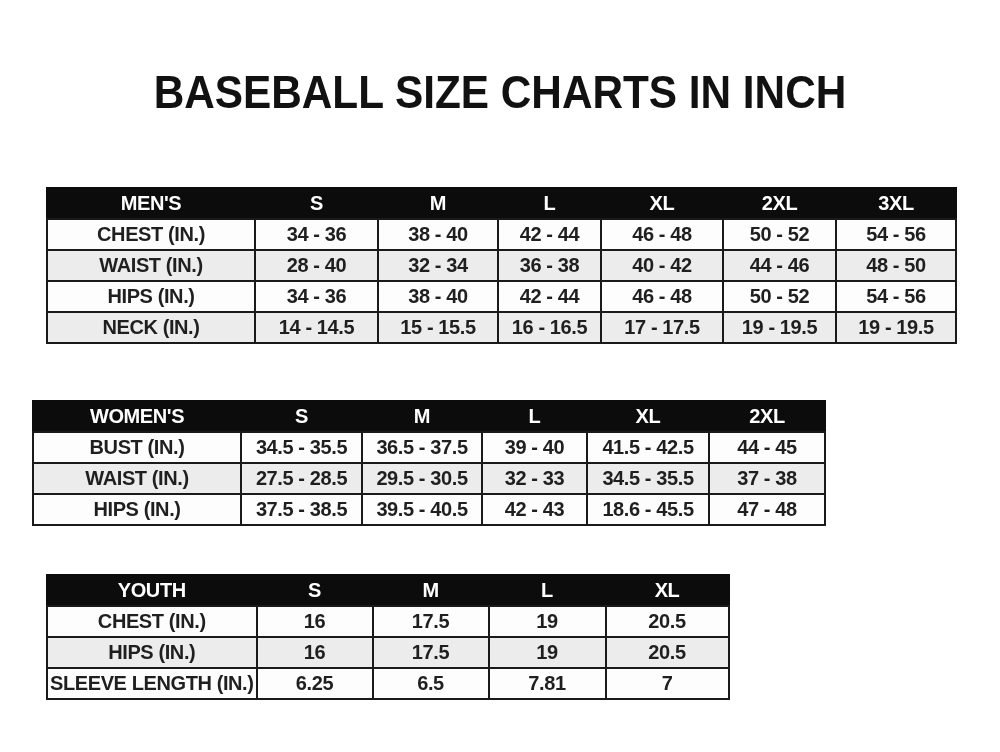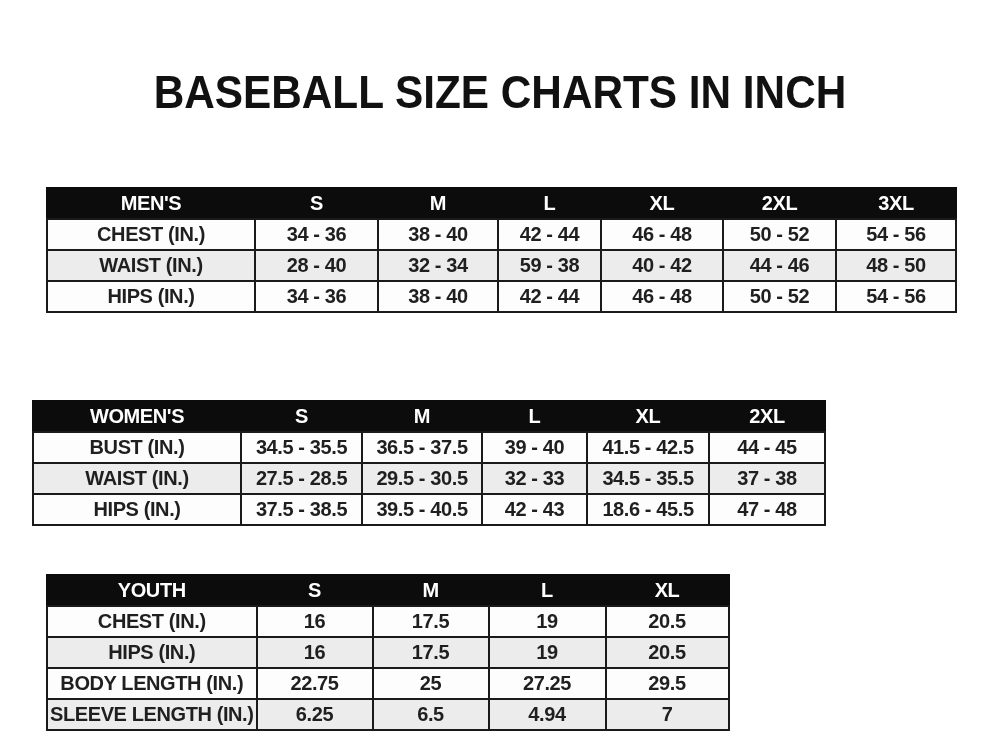--- a/index.html
+++ b/index.html
@@ -104,33 +104,42 @@
           <td>38 - 40</td>
           <td>42 - 44</td>
           <td>46 - 48</td>
           <td>50 - 52</td>
           <td>54 - 56</td>
         </tr>
         <tr>
           <th>WAIST (IN.)</th>
           <td>28 - 40</td>
           <td>32 - 34</td>
-          <td>59 - 38</td>
+          <td>36 - 38</td>
           <td>40 - 42</td>
           <td>44 - 46</td>
           <td>48 - 50</td>
         </tr>
         <tr>
           <th>HIPS (IN.)</th>
           <td>34 - 36</td>
           <td>38 - 40</td>
           <td>42 - 44</td>
           <td>46 - 48</td>
           <td>50 - 52</td>
           <td>54 - 56</td>
+        </tr>
+        <tr>
+          <th>NECK (IN.)</th>
+          <td>14 - 14.5</td>
+          <td>15 - 15.5</td>
+          <td>16 - 16.5</td>
+          <td>17 - 17.5</td>
+          <td>19 - 19.5</td>
+          <td>19 - 19.5</td>
         </tr>
       </tbody>
     </table>
 
   <table class="chart" id="table-womens">
       <colgroup>
         <col style="width: 208px;">
         <col style="width: 121px;">
         <col style="width: 120px;">
         <col style="width: 105px;">
@@ -201,28 +210,21 @@
           <td>20.5</td>
         </tr>
         <tr>
           <th>HIPS (IN.)</th>
           <td>16</td>
           <td>17.5</td>
           <td>19</td>
           <td>20.5</td>
         </tr>
         <tr>
-          <th>BODY LENGTH (IN.)</th>
-          <td>22.75</td>
-          <td>25</td>
-          <td>27.25</td>
-          <td>29.5</td>
-        </tr>
-        <tr>
           <th>SLEEVE LENGTH (IN.)</th>
           <td>6.25</td>
           <td>6.5</td>
-          <td>4.94</td>
+          <td>7.81</td>
           <td>7</td>
         </tr>
       </tbody>
     </table>
 </div>
 
 </body></html>

